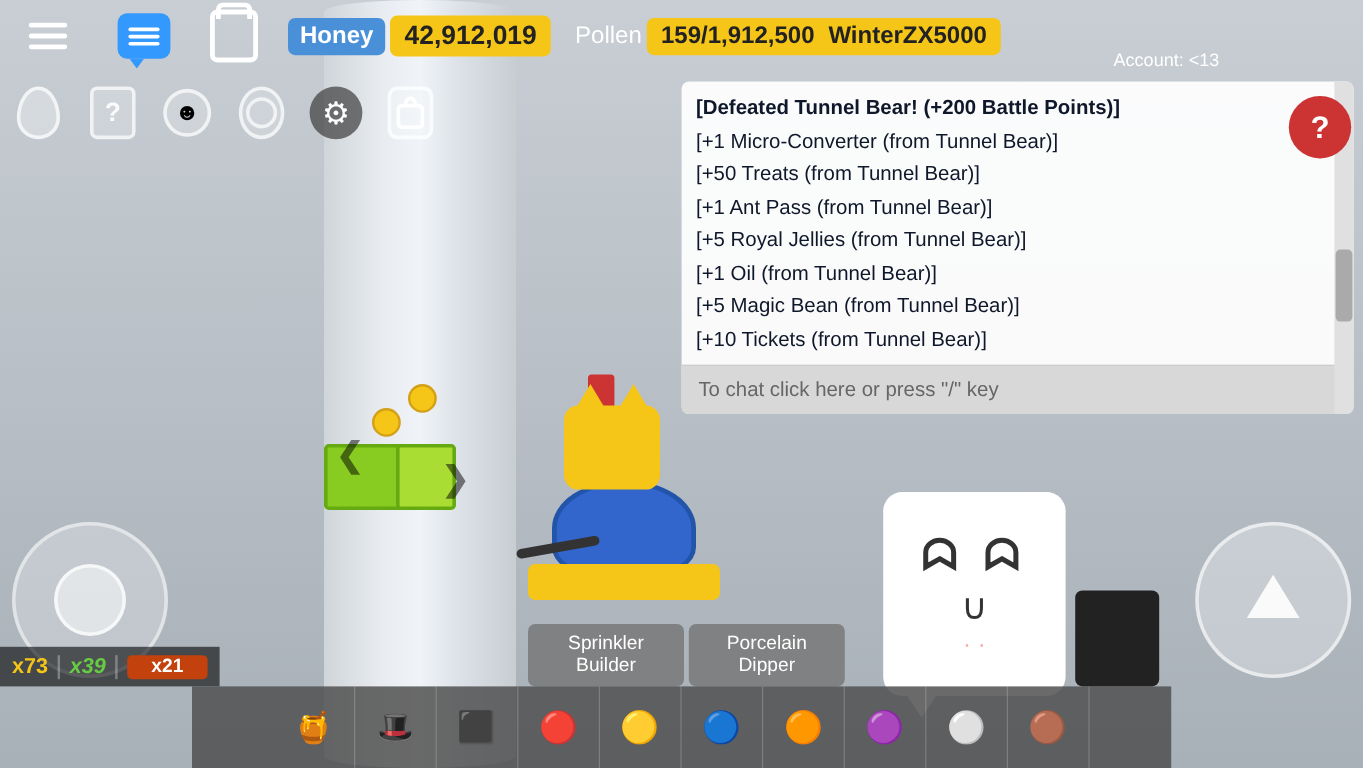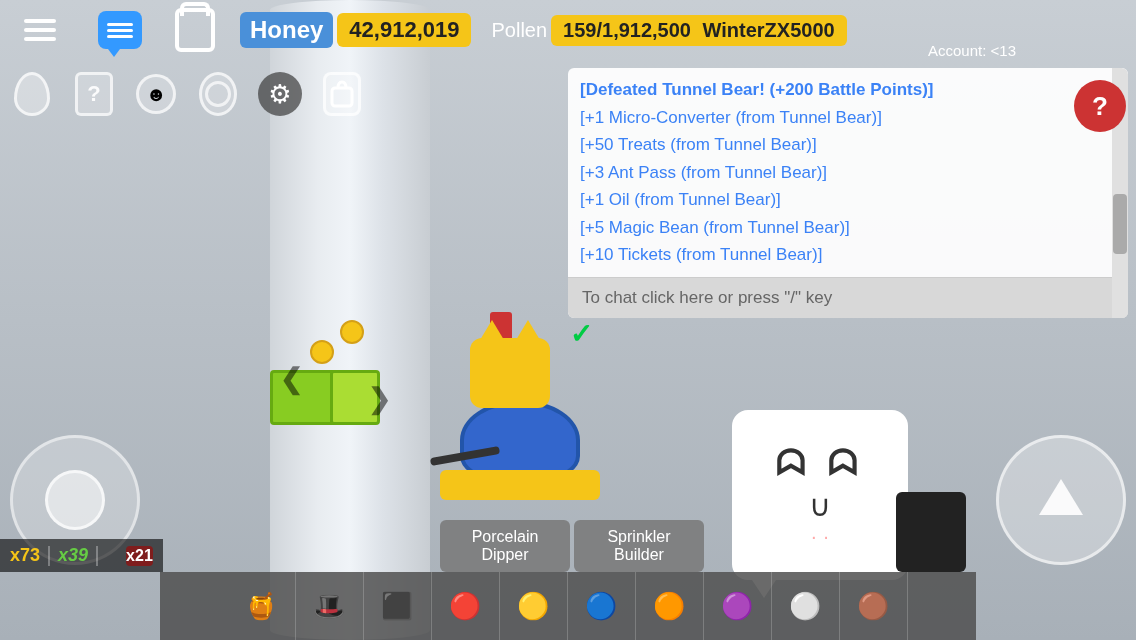--- a/index.html
+++ b/index.html
@@ -141,21 +141,21 @@
       align-items: center;
       gap: 4px;
       margin-left: 10px;
     }
 
     .honey-label-box {
       background: #4a90d9;
       padding: 4px 10px;
       border-radius: 6px;
       color: white;
-      font-size: 24px;
+      font-size: 20px;
       font-weight: bold;
     }
 
     .honey-amount-box {
       background: #f5c518;
       padding: 4px 12px;
       border-radius: 6px;
       color: #222;
       font-size: 22px;
       font-weight: bold;
@@ -298,21 +298,21 @@
       overflow: hidden;
     }
 
     .chat-messages {
       padding: 8px 12px;
       max-height: 280px;
     }
 
     .chat-msg {
       font-size: 17px;
-      color: #3b82f6;
+      color: #0f172a;
       line-height: 1.5;
       padding: 1px 0;
     }
     .chat-msg.highlight {
       font-weight: bold;
     }
 
     .chat-scrollbar {
       position: absolute;
       right: 0;
@@ -373,22 +373,22 @@
       height: 24px;
       background: #f5c518;
       border-radius: 50%;
       border: 2px solid #d4a017;
     }
 
     
     .speech-bubble {
       position: absolute;
       bottom: 60px;
-      right: 228px;
-      width: 176px;
+      right: 248px;
+      width: 152px;
       height: 170px;
       background: white;
       border-radius: 16px;
       display: flex;
       align-items: center;
       justify-content: center;
       font-size: 48px;
     }
     .speech-bubble::after {
       content: '';
@@ -470,21 +470,21 @@
       font-weight: bold;
     }
 
     .res-count {
       display: flex;
       align-items: flex-end;
       gap: 2px;
     }
     .res-yellow { color: #f5c518; }
     .res-green { color: #66cc44; font-style: italic; }
-    .res-red-bg { background: #7f1d1d; border-radius: 4px; padding: 1px 0; color: white; font-size: 16px; margin-left: 20px; }
+    .res-red-bg { background: #c2410c; border-radius: 4px; padding: 1px 20px; color: white; font-size: 16px; }
 
     
     .joystick-outer {
       position: absolute;
       bottom: 75px;
       left: 10px;
       width: 130px;
       height: 130px;
       border-radius: 50%;
       background: rgba(255,255,255,0.25);
@@ -650,41 +650,42 @@
     </div>
   </div>
 </div>
 
 <div class="chat-panel">
   <div class="chat-messages">
 
   <div class="chat-msg highlight">[Defeated Tunnel Bear! (+200 Battle Points)]</div>
       <div class="chat-msg">[+1 Micro-Converter (from Tunnel Bear)]</div>
       <div class="chat-msg">[+50 Treats (from Tunnel Bear)]</div>
-      <div class="chat-msg">[+3 Ant Pass (from Tunnel Bear)]</div>
+      <div class="chat-msg">[+1 Ant Pass (from Tunnel Bear)]</div>
+      <div class="chat-msg">[+5 Royal Jellies (from Tunnel Bear)]</div>
       <div class="chat-msg">[+1 Oil (from Tunnel Bear)]</div>
       <div class="chat-msg">[+5 Magic Bean (from Tunnel Bear)]</div>
       <div class="chat-msg">[+10 Tickets (from Tunnel Bear)]</div>
     </div>
   <div class="chat-scrollbar">
     <div class="chat-scrollbar-thumb"></div>
   </div>
   <div class="chat-input-bar">To chat click here or press "/" key</div>
 </div>
 
 <div class="help-btn">?</div>
 
 <div class="bottom-toolbar">
 
   <div class="equip-slots">
     <div class="equip-slot">
+      <span>Sprinkler<br>Builder</span>
+    </div>
+    <div class="equip-slot">
       <span>Porcelain<br>Dipper</span>
-    </div>
-    <div class="equip-slot">
-      <span>Sprinkler<br>Builder</span>
     </div>
   </div>
 
   <div class="resource-counts">
     <div class="res-count">
       <span class="res-yellow">x73</span>
     </div>
     <div style="width:2px; height:20px; background:rgba(255,255,255,0.3); margin:0 4px;"></div>
     <div class="res-count">
       <span class="res-green">x39</span>

